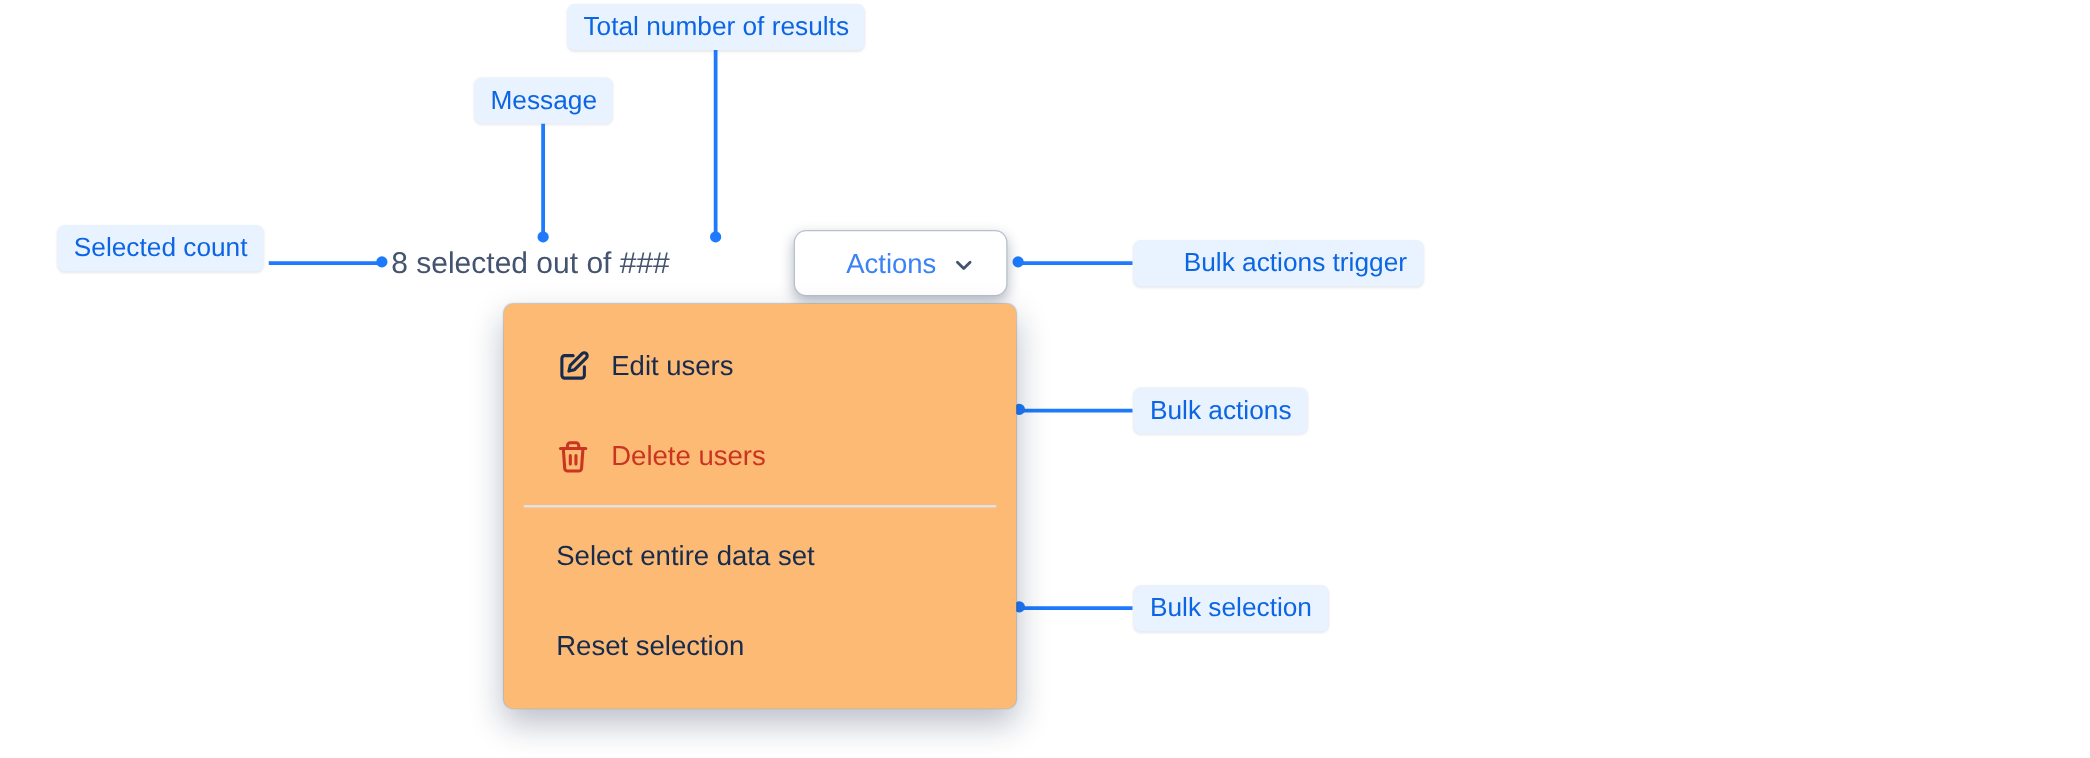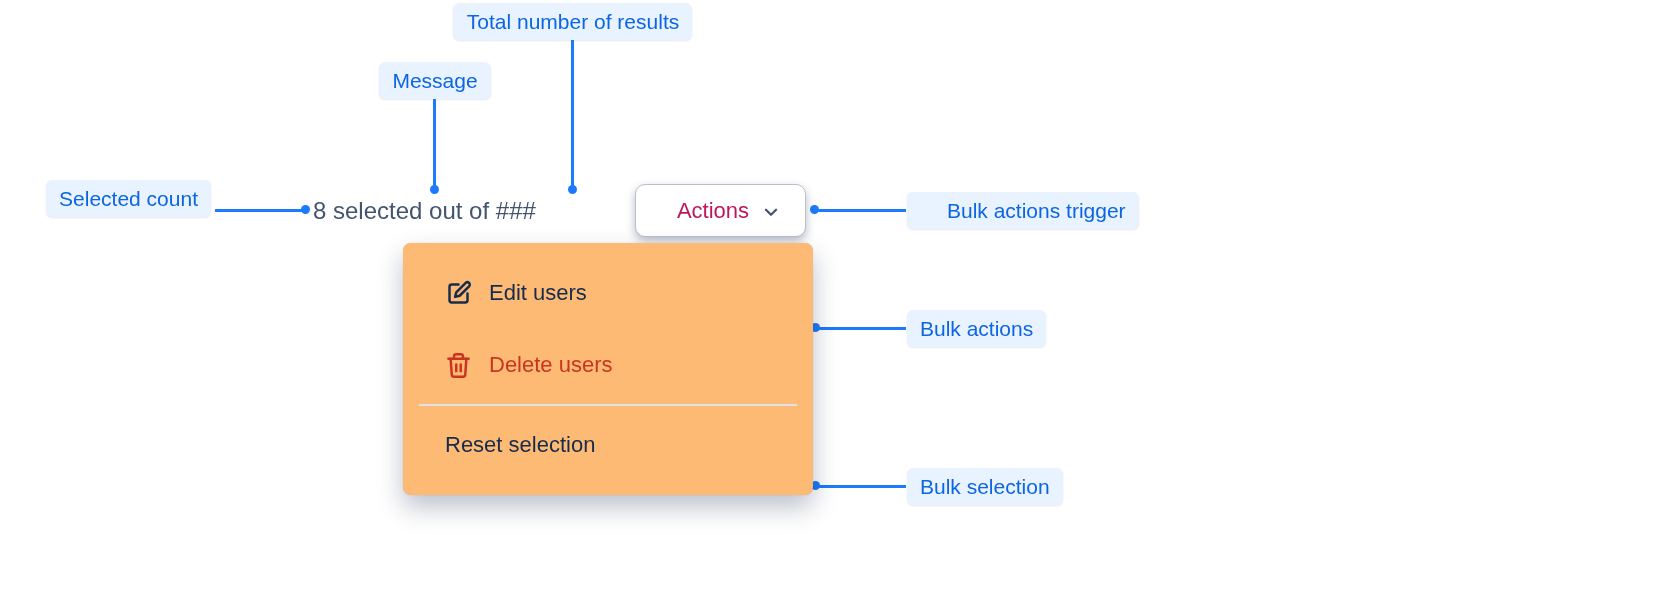--- a/index.html
+++ b/index.html
@@ -37,21 +37,21 @@
     white-space: nowrap;
   }
   .actions-button {
     position: absolute; left: 635px; top: 184px;
     width: 171px; height: 53px;
     border-radius: 10px;
     background: #ffffff;
     border: 1px solid #B9C0CA;
     box-shadow: 0 4px 10px rgba(9,30,66,0.30);
     display: flex; align-items: center; justify-content: center; gap: 13px;
-    font-size: 22px; color: #be185d; font-family: inherit;
+    font-size: 22px; color: #3b82f6; font-family: inherit;
     cursor: pointer;
     padding-left: 16px;
   }
   .actions-button svg { display: block; margin-top: 2px; }
 
   
   .menu {
     position: absolute; left: 403px; top: 243px;
     width: 410px;
     background: #fdba74;
@@ -132,20 +132,23 @@
           <path d="M8 6V4a2 2 0 0 1 2-2h4a2 2 0 0 1 2 2v2"></path>
           <path d="M19 6l-1 14a2 2 0 0 1-2 2H8a2 2 0 0 1-2-2L5 6"></path>
           <path d="M10 11v6M14 11v6"></path>
         </svg>
       </span>
       <span>Delete users</span>
     </div>
 
     <div class="menu-divider"></div>
 
+    <div class="menu-item">
+      <span>Select entire data set</span>
+    </div>
 
     <div class="menu-item">
       <span>Reset selection</span>
     </div>
 
   </div>
 
 </div>
 
 </body></html>

